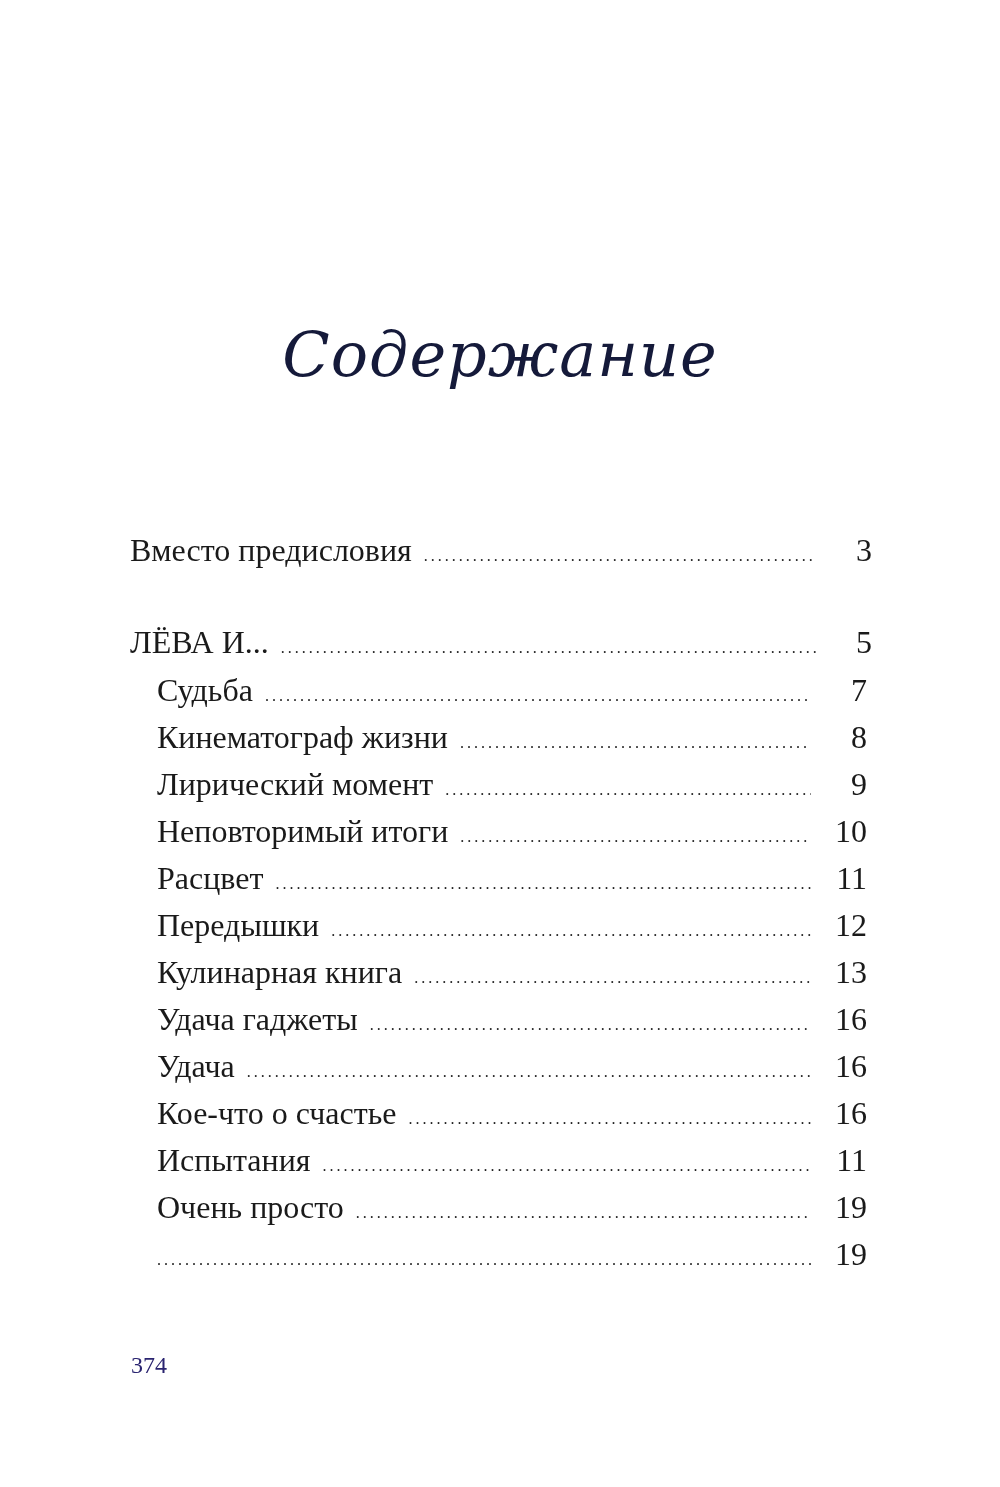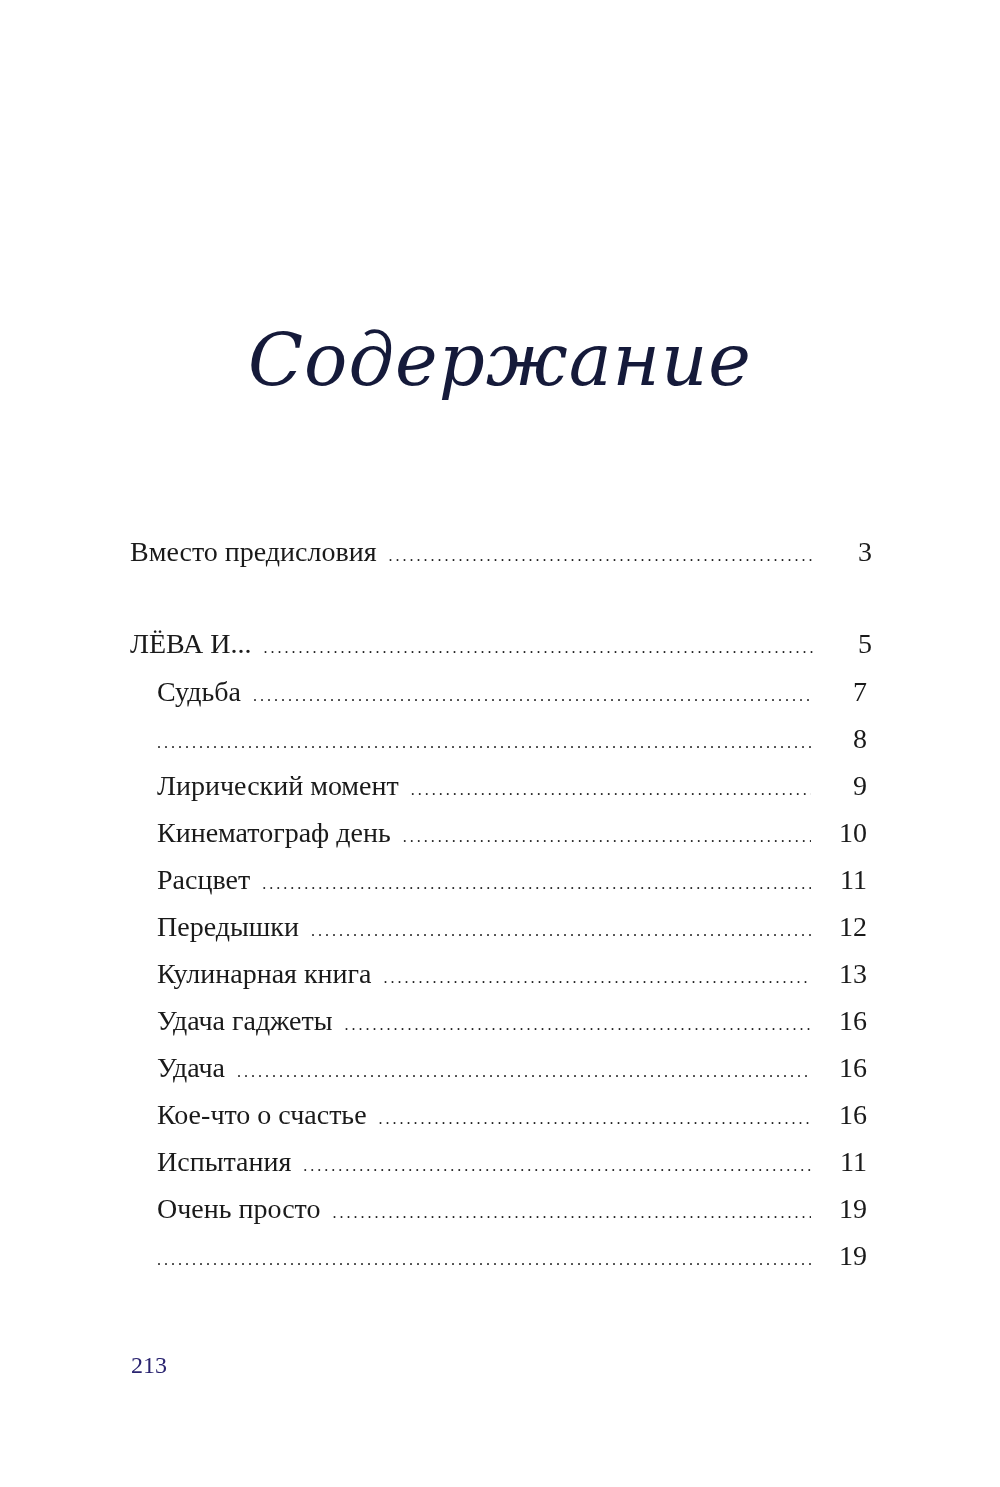--- a/index.html
+++ b/index.html
@@ -1,19 +1,19 @@
 <!DOCTYPE html>
 <html><head>
 <meta charset="utf-8">
 <style>
   html, body { margin:0; padding:0; background:#ffffff; }
   body { width:1000px; height:1487px; position:relative; overflow:hidden; font-family:"Liberation Serif","DejaVu Serif",serif; color:#1a1a1a; }
-  .title { position:absolute; left:0; width:1000px; top:318px; text-align:center; font-family:"DejaVu Serif",serif; font-style:italic; font-size:72px; color:#151a3a; letter-spacing:1px; }
+  .title { position:absolute; left:0; width:1000px; top:318px; text-align:center; font-family:"DejaVu Serif",serif; font-style:italic; font-size:62px; color:#151a3a; letter-spacing:1px; }
   .toc { position:absolute; left:130px; width:742px; top:0; }
-  .row { position:absolute; display:flex; align-items:flex-end; height:36px; font-size:28px; }
+  .row { position:absolute; display:flex; align-items:flex-start; height:36px; font-size:32px; }
   .row .label { white-space:nowrap; padding-right:12px; }
   .row .dots { flex:1; overflow:hidden; white-space:nowrap; letter-spacing:3.2px; color:#222; }
   .row .dots::before { content:". . . . . . . . . . . . . . . . . . . . . . . . . . . . . . . . . . . . . . . . . . . . . . . . . . . . . . . . . . . . . . . . . . . . . . . . . . . . . . . . . . . . . . . . . . . . . . . . . . . . . . . . . . . . . . . . . . . . . . . . . . . . . . . . . . . . . . . . . . . . . . . . . . . . . . . . . . . . . . . . . . . . . . . . . . . . . . . . . . . . . . . . . . . . . . . . . . . . . . . . . . . . . . . . . . . . . . . . . . . . . . . . . . . . . . . . . . . . . . . . . . . . . . . . . . . . . . . . . . . . . . . . . . . . . . . . . . . . . . . . . . . . . . . . . . . . . . . . . . . . . . . . . . . . . . . . . . . . . . . . . . . . . . . . . . . . . . . . . . . . . . . . . . . . . . . . . . . . . . . . . . . . . . . . . . . . . . . . . . . . . . . . . . . . . . . . . . . . . . . . . . . . . . . . . . . . . . . . . . . . . . . . . . . . . . . . . . . . . . . . . . . . . . . . . . . . . . . . . . . . . ."; letter-spacing:0; font-size:16px; word-spacing:-1px; }
   .row .page { width:56px; text-align:right; white-space:nowrap; }
   .row.top { left:0; width:742px; }
   .row.sub { left:27px; width:710px; }
   .folio { position:absolute; left:131px; top:1352px; font-size:24px; color:#2a2470; }
 </style>
 </head>
 <body>
@@ -30,30 +30,31 @@
     <span class="label">ЛЁВА И...</span>
     <span class="dots"></span>
     <span class="page">5</span>
   </div>
   <div class="row sub" style="top:672px">
     <span class="label">Судьба</span>
     <span class="dots"></span>
     <span class="page">7</span>
   </div>
   <div class="row sub" style="top:719px">
+    <span class="label">Кинематограф жизни</span>
     <span class="dots"></span>
     <span class="page">8</span>
   </div>
   <div class="row sub" style="top:766px">
     <span class="label">Лирический момент</span>
     <span class="dots"></span>
     <span class="page">9</span>
   </div>
   <div class="row sub" style="top:813px">
-    <span class="label">Кинематограф день</span>
+    <span class="label">Неповторимый итоги</span>
     <span class="dots"></span>
     <span class="page">10</span>
   </div>
   <div class="row sub" style="top:860px">
     <span class="label">Расцвет</span>
     <span class="dots"></span>
     <span class="page">11</span>
   </div>
   <div class="row sub" style="top:907px">
     <span class="label">Передышки</span>
@@ -89,13 +90,13 @@
     <span class="label">Очень просто</span>
     <span class="dots"></span>
     <span class="page">19</span>
   </div>
   <div class="row sub" style="top:1236px">
     <span class="dots"></span>
     <span class="page">19</span>
   </div>
 </div>
 
-<div class="folio">213</div>
+<div class="folio">374</div>
 
 </body></html>

